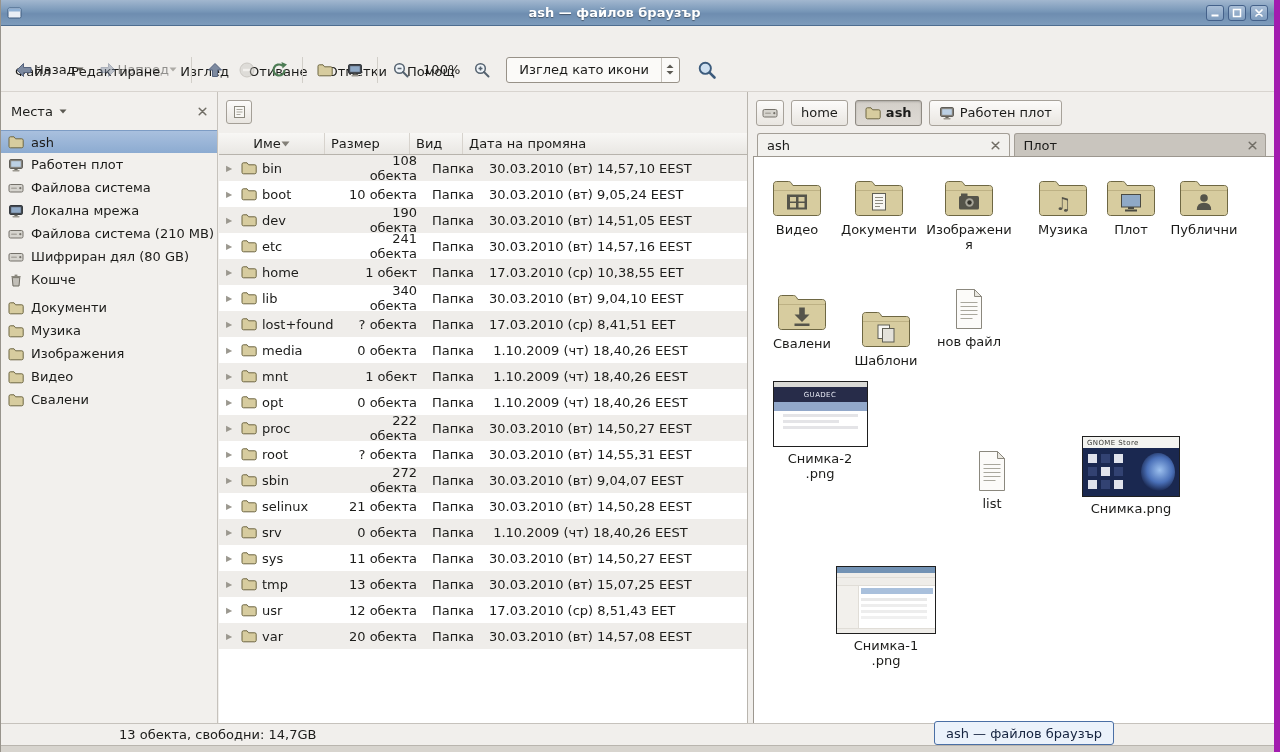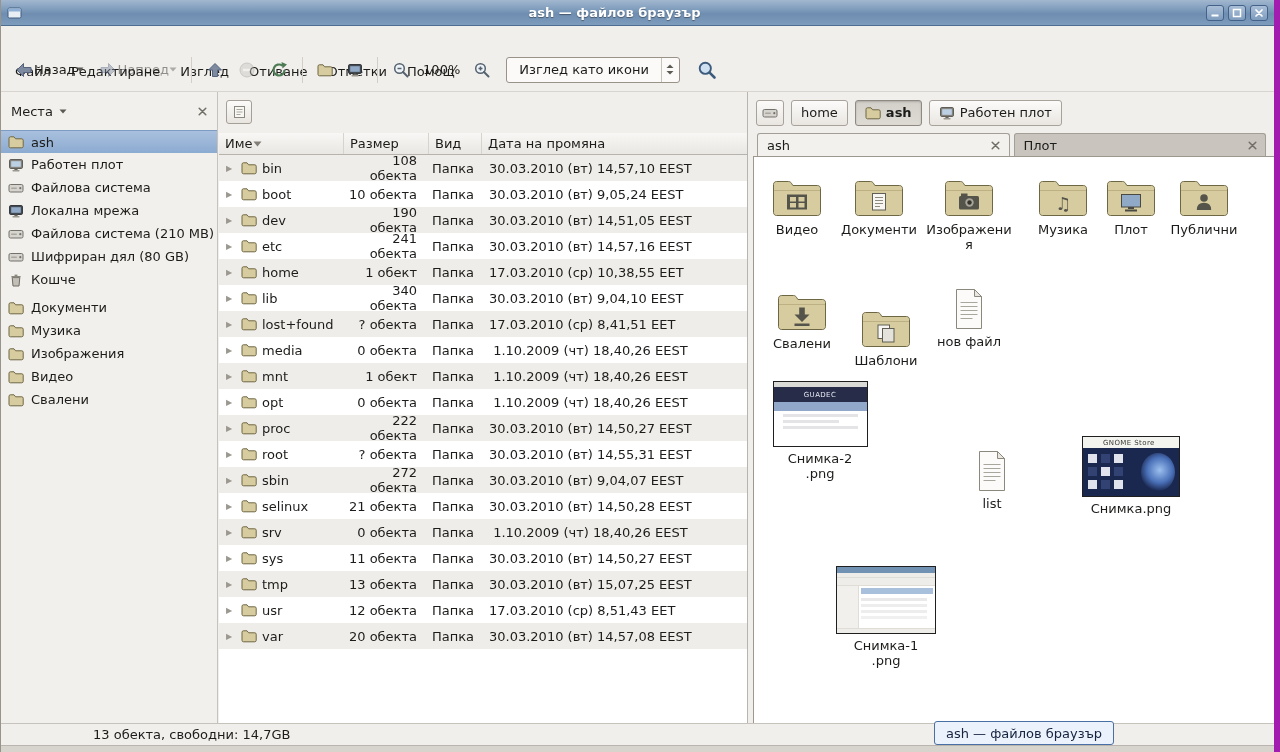--- a/index.html
+++ b/index.html
@@ -48,21 +48,21 @@
   .pane-left { position:absolute; top:92px; left:218px; width:529px; bottom:29px;
                background:#f1efec; border-right:1px solid #b9b5ae; }
   .pane-left-top { height:41px; position:relative; }
   .small-btn { position:absolute; left:7px; top:8px; width:26px; height:24px;
                border:1px solid #a49f97; border-radius:3px;
                background:linear-gradient(#fcfbfa,#e8e5e0);
                display:flex; align-items:center; justify-content:center; }
   .list-header { height:22px; display:flex; background:linear-gradient(#f8f7f5,#e9e7e3);
                  border-bottom:1px solid #b7b3ac; }
   .hcell { border-right:1px solid #d7d3cd; padding:0 6px; display:flex; align-items:center; }
-  .h-name { width:125px; justify-content:flex-start; }
+  .h-name { width:106px; justify-content:center; }
   .h-size { width:85px; }
   .h-type { width:53px; }
   .h-date { flex:1; border-right:none; }
   .list-body { position:absolute; top:63px; left:0; right:0; bottom:0; background:#fff; overflow:hidden; }
   .lrow { height:26px; display:flex; align-items:center; }
   .lrow.odd { background:#efedea; }
   .c-name { width:125px; display:flex; align-items:center; gap:5px; padding-left:7px; }
   .expander { font-size:8px; color:#9b988f; width:10px; }
   .c-size { width:85px; text-align:right; padding-right:12px; }
   .c-type { width:53px; padding-left:3px; }
@@ -96,21 +96,21 @@
   .thumb { border:1px solid #1f1f1f; background:#fff; display:flex; flex-direction:column; overflow:hidden; }
   .thumbnail-webpage { width:95px; height:66px; }
   .thumbnail-store { width:98px; height:61px; }
   .thumbnail-filemanager { width:100px; height:68px; }
   .tw-bar { height:5px; background:#dadad6; }
   .tw-head { height:15px; background:#272c49; display:flex; align-items:center; justify-content:center; }
   .t-txt { font-size:7px; color:#e6e9f4; letter-spacing:.4px; }
   .tw-band { height:9px; background:#92a8ca; }
   .tw-line { height:3px; background:#e4e4e7; margin:3px 9px 0; }
   .tw-line.s { margin-right:28px; }
-  .ts-head { height:11px; background:#f3f3f0; display:flex; align-items:center; padding-left:20px; }
+  .ts-head { height:11px; background:#f3f3f0; display:flex; align-items:center; padding-left:4px; }
   .ts-head .t-txt { color:#3a3a36; }
   .ts-body { flex:1; background:#1a2850; position:relative; }
   .ts-sq { position:absolute; left:5px; top:6px; width:9px; height:9px; background:#e0e3ec;
     box-shadow:13px 0 0 #324272,26px 0 0 #e0e3ec,0 13px 0 #324272,13px 13px 0 #e0e3ec,
                26px 13px 0 #324272,0 26px 0 #e0e3ec,13px 26px 0 #324272,26px 26px 0 #e0e3ec; }
   .ts-swirl { position:absolute; right:4px; top:5px; width:34px; height:38px; border-radius:50%;
     background:radial-gradient(circle at 55% 45%,#9cc0ee 0%,#4a70b8 45%,#1a2850 75%); }
   .tf-title { height:6px; background:#7292b4; }
   .tf-menu { height:5px; background:#efede9; border-bottom:1px solid #e0ddd7; }
   .tf-tool { height:8px; background:#efede9; border-bottom:1px solid #e0ddd7; }
@@ -118,21 +118,21 @@
   .tf-side { width:22px; background:#f2f0ec; border-right:1px solid #e0ddd7; }
   .tf-main { flex:1; position:relative; }
   .tf-row { position:absolute; left:2px; right:2px; top:2px; height:6px; background:#a9c0dc; }
   .tf-line { position:absolute; left:2px; right:8px; top:12px; height:3px; background:#e9e9e9;
              box-shadow:0 6px 0 #ededed,0 12px 0 #ededed,0 18px 0 #f0f0f0; }
   .tf-status { height:5px; background:#efede9; border-top:1px solid #e0ddd7; }
 
   
   .statusbar { position:absolute; left:0; right:0; top:723px; height:22px; background:#f1efec;
                border-top:1px solid #c6c2bc; display:flex; align-items:center; }
-  .statusbar span { margin-left:92px; }
+  .statusbar span { margin-left:118px; }
   .bottom-edge { position:absolute; bottom:0; left:0; right:0; height:7px; background:#d7d4ce;
                  border-top:1px solid #b9b5ae; }
   .task-tooltip { position:absolute; left:933px; top:721px; height:24px; padding:0 11px;
                   background:#ebf2fb; border:1px solid #4a6fa5; border-radius:3px;
                   display:flex; align-items:center; color:#15233f; z-index:5; }
 </style>
 </head>
 <body>
 
 <div class="window">

